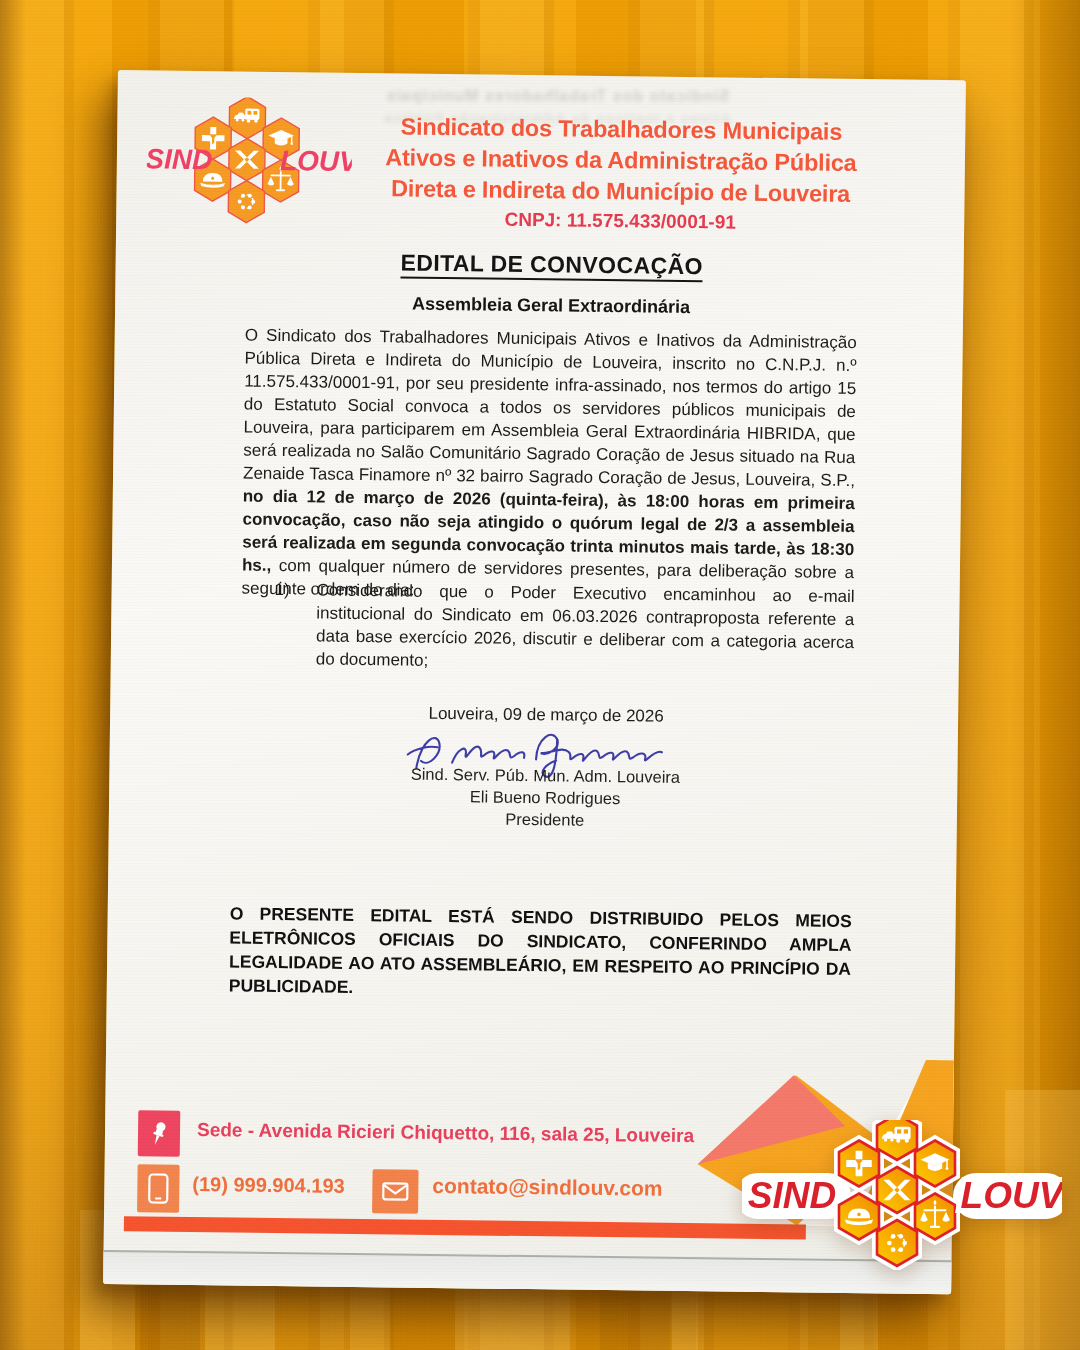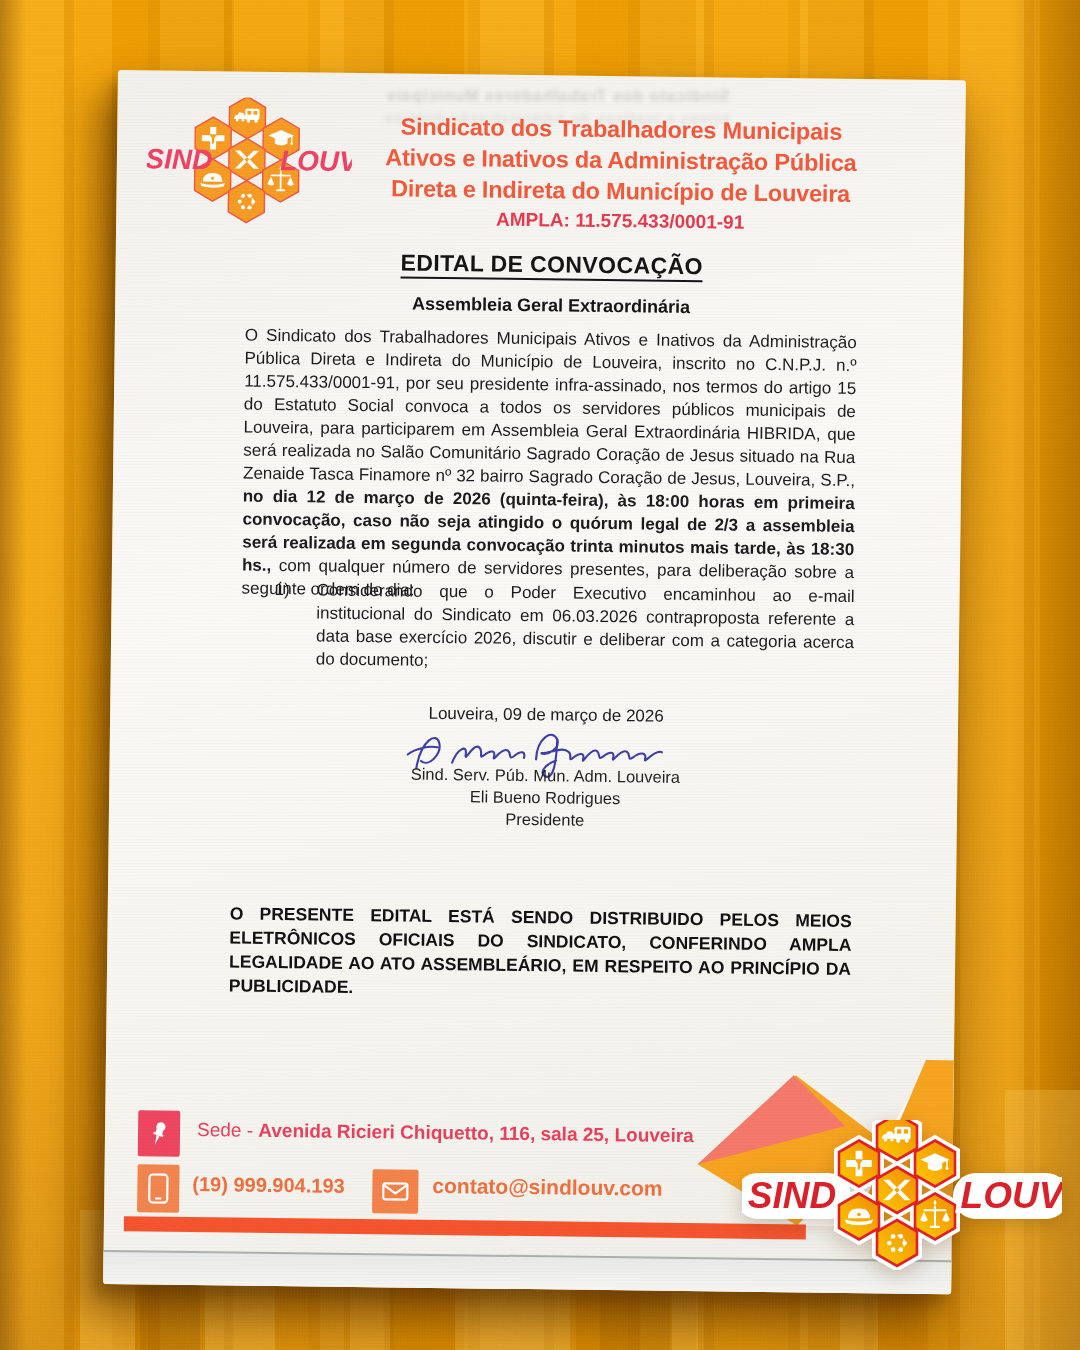--- a/index.html
+++ b/index.html
@@ -46,21 +46,21 @@
   .s1{top:690px;} .s2{top:712px;} .s3{top:734px;}
   .notice{position:absolute;left:122px;top:830px;width:622px;
     color:#111;font-weight:700;font-size:17.5px;line-height:24px;text-align:justify;}
   .deco{position:absolute;left:580px;top:980px;}
   .f-box{position:absolute;border-radius:2px;}
   .pin-box{left:33px;top:1040px;width:42px;height:46px;background:#ee4560;}
   .phone-box{left:33px;top:1094px;width:42px;height:48px;background:#f2854e;}
   .mail-box{left:268px;top:1096px;width:46px;height:44px;background:#f2824a;}
   .f-box svg{position:absolute;left:50%;top:50%;transform:translate(-50%,-50%);}
   .addr{position:absolute;left:92px;top:1048px;width:620px;color:#e8405c;font-size:19px;font-weight:700;}
-  .addr b{font-weight:400;}
+  .addr b{font-weight:700;}
   .phone-txt{position:absolute;left:88px;top:1102px;color:#ef6f3d;font-size:20px;font-weight:800;}
   .email-txt{position:absolute;left:328px;top:1100px;color:#ef6f3d;font-size:21px;font-weight:800;}
   .foot-bar{position:absolute;left:20px;top:1146px;width:682px;height:15px;background:#f5542e;}
   .sheet2{position:absolute;left:-2px;right:-2px;top:1180px;height:36px;
     background:linear-gradient(180deg,#e9eae8,#f6f6f3);border-top:2px solid #aab0ab;}
   .bottom-logo{position:absolute;left:742px;top:1120px;z-index:5;filter:drop-shadow(0 6px 10px rgba(90,45,0,.25));}
   .grain{position:absolute;inset:0;pointer-events:none;opacity:.5;
     background-image:repeating-linear-gradient(0deg, rgba(0,0,0,.035) 0 1px, rgba(0,0,0,0) 1px 3px),
                      repeating-linear-gradient(90deg, rgba(255,255,255,.03) 0 1px, rgba(255,255,255,0) 1px 3px);}
   .logo-text-top{font-weight:900;font-style:italic;font-size:28px;fill:#ef4165;font-family:"Liberation Sans",sans-serif;}
@@ -162,21 +162,21 @@
       <text class="logo-text-top" x="32" y="72" text-anchor="middle">SIND</text>
       <text class="logo-text-top" x="172" y="72" text-anchor="middle">LOUV</text>
     </svg>
 
     <div class="org">
       <div>Sindicato dos Trabalhadores Municipais</div>
       <div>Ativos e Inativos da Administração Pública</div>
       <div>Direta e Indireta do Município de Louveira</div>
     </div>
     <div class="cnpj">
-      <b>AMPLA:</b> <span>11.575.433/0001-91</span>
+      <b>CNPJ:</b> <span>11.575.433/0001-91</span>
     </div>
 
     <div class="doc-title"><span>EDITAL DE CONVOCAÇÃO</span></div>
     <div class="doc-sub">Assembleia Geral Extraordinária</div>
 
     <div class="body-par"><span>O Sindicato dos Trabalhadores Municipais Ativos e Inativos da Administração Pública Direta e Indireta do Município de Louveira, inscrito no C.N.P.J. n.º 11.575.433/0001-91, por seu presidente infra-assinado, nos termos do artigo 15 do Estatuto Social convoca a todos os servidores públicos municipais de Louveira, para participarem em Assembleia Geral Extraordinária HIBRIDA, que será realizada no Salão Comunitário Sagrado Coração de Jesus situado na Rua Zenaide Tasca Finamore nº 32 bairro Sagrado Coração de Jesus, Louveira, S.P., </span><span class="b">no dia 12 de março de 2026 (quinta-feira), às 18:00 horas em primeira convocação, caso não seja atingido o quórum legal de 2/3 a assembleia será realizada em segunda convocação trinta minutos mais tarde, às 18:30 hs.,</span><span> com qualquer número de servidores presentes, para deliberação sobre a seguinte ordem do dia:</span></div>
 
     <div class="order">
       <div class="num">1)</div>
       <div class="txt">Considerando que o Poder Executivo encaminhou ao e-mail institucional do Sindicato em 06.03.2026 contraproposta referente a data base exercício 2026, discutir e deliberar com a categoria acerca do documento;</div>

